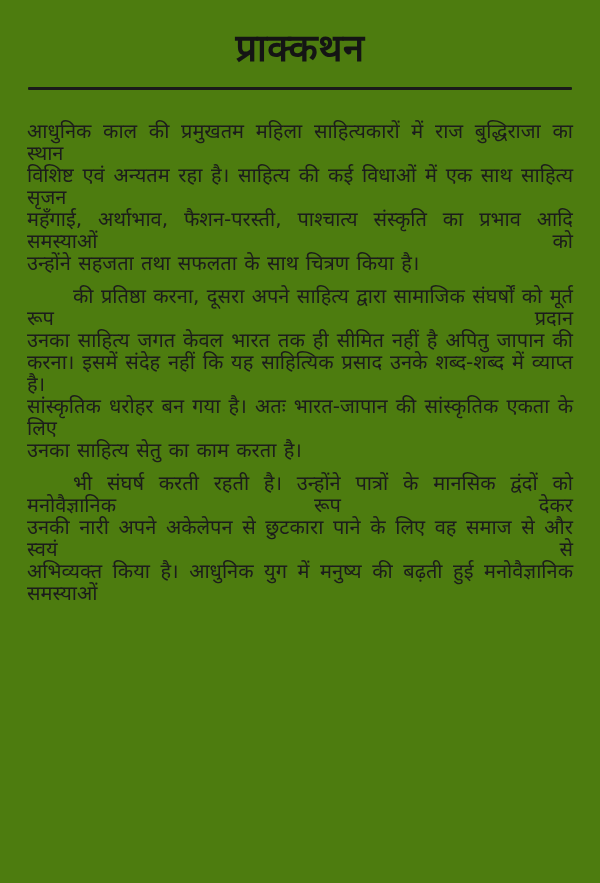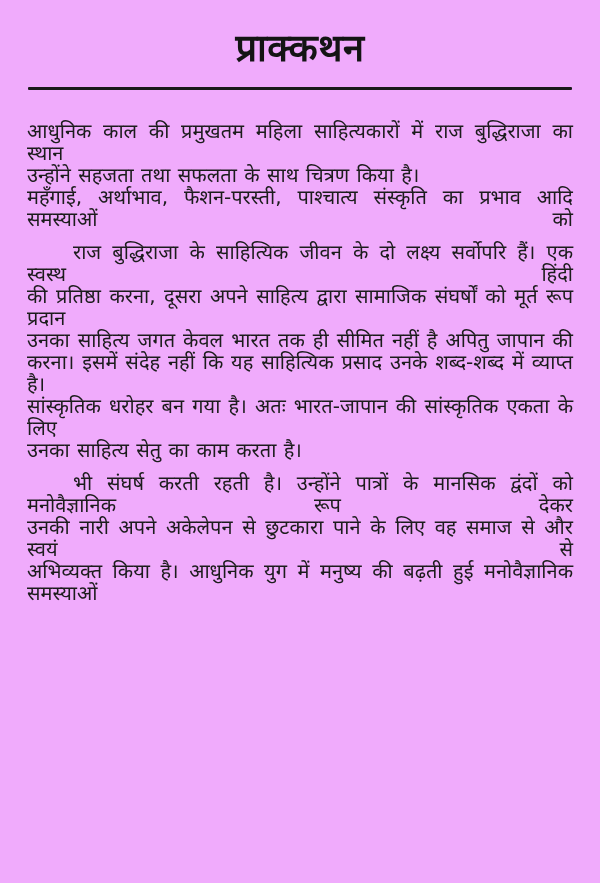--- a/index.html
+++ b/index.html
@@ -55,31 +55,31 @@
     text-align-last: start;
     -moz-text-align-last: start;
   }
   .para.indented .line:first-child {
     text-indent: 46px;
   }
 </style>
 </head>
 <body>
 
-<div class="page" style="background: #f0abfc; color: rgb(28, 28, 28);">
+<div class="page" style="background: #4d7c0f; color: rgb(28, 28, 28);">
   <h1 class="page-title">प्राक्कथन</h1>
   <div class="title-rule" style="background: rgb(26, 26, 26);"></div>
   <div class="content" id="content">
       <div class="para">
         <div class="line">आधुनिक काल की प्रमुखतम महिला साहित्यकारों में राज बुद्धिराजा का स्थान</div>
+        <div class="line">विशिष्ट एवं अन्यतम रहा है। साहित्य की कई विधाओं में एक साथ साहित्य सृजन</div>
+        <div class="line">महँगाई, अर्थाभाव, फैशन-परस्ती, पाश्चात्य संस्कृति का प्रभाव आदि समस्याओं को</div>
         <div class="line para-end">उन्होंने सहजता तथा सफलता के साथ चित्रण किया है।</div>
-        <div class="line">महँगाई, अर्थाभाव, फैशन-परस्ती, पाश्चात्य संस्कृति का प्रभाव आदि समस्याओं को</div>
       </div>
       <div class="para indented">
-        <div class="line">राज बुद्धिराजा के साहित्यिक जीवन के दो लक्ष्य सर्वोपरि हैं। एक स्वस्थ हिंदी</div>
         <div class="line">की प्रतिष्ठा करना, दूसरा अपने साहित्य द्वारा सामाजिक संघर्षों को मूर्त रूप प्रदान</div>
         <div class="line">उनका साहित्य जगत केवल भारत तक ही सीमित नहीं है अपितु जापान की</div>
         <div class="line">करना। इसमें संदेह नहीं कि यह साहित्यिक प्रसाद उनके शब्द-शब्द में व्याप्त है।</div>
         <div class="line">सांस्कृतिक धरोहर बन गया है। अतः भारत-जापान की सांस्कृतिक एकता के लिए</div>
         <div class="line para-end">उनका साहित्य सेतु का काम करता है।</div>
       </div>
       <div class="para indented">
         <div class="line">भी संघर्ष करती रहती है। उन्होंने पात्रों के मानसिक द्वंदों को मनोवैज्ञानिक रूप देकर</div>
         <div class="line">उनकी नारी अपने अकेलेपन से छुटकारा पाने के लिए वह समाज से और स्वयं से</div>
         <div class="line">अभिव्यक्त किया है। आधुनिक युग में मनुष्य की बढ़ती हुई मनोवैज्ञानिक समस्याओं</div>

